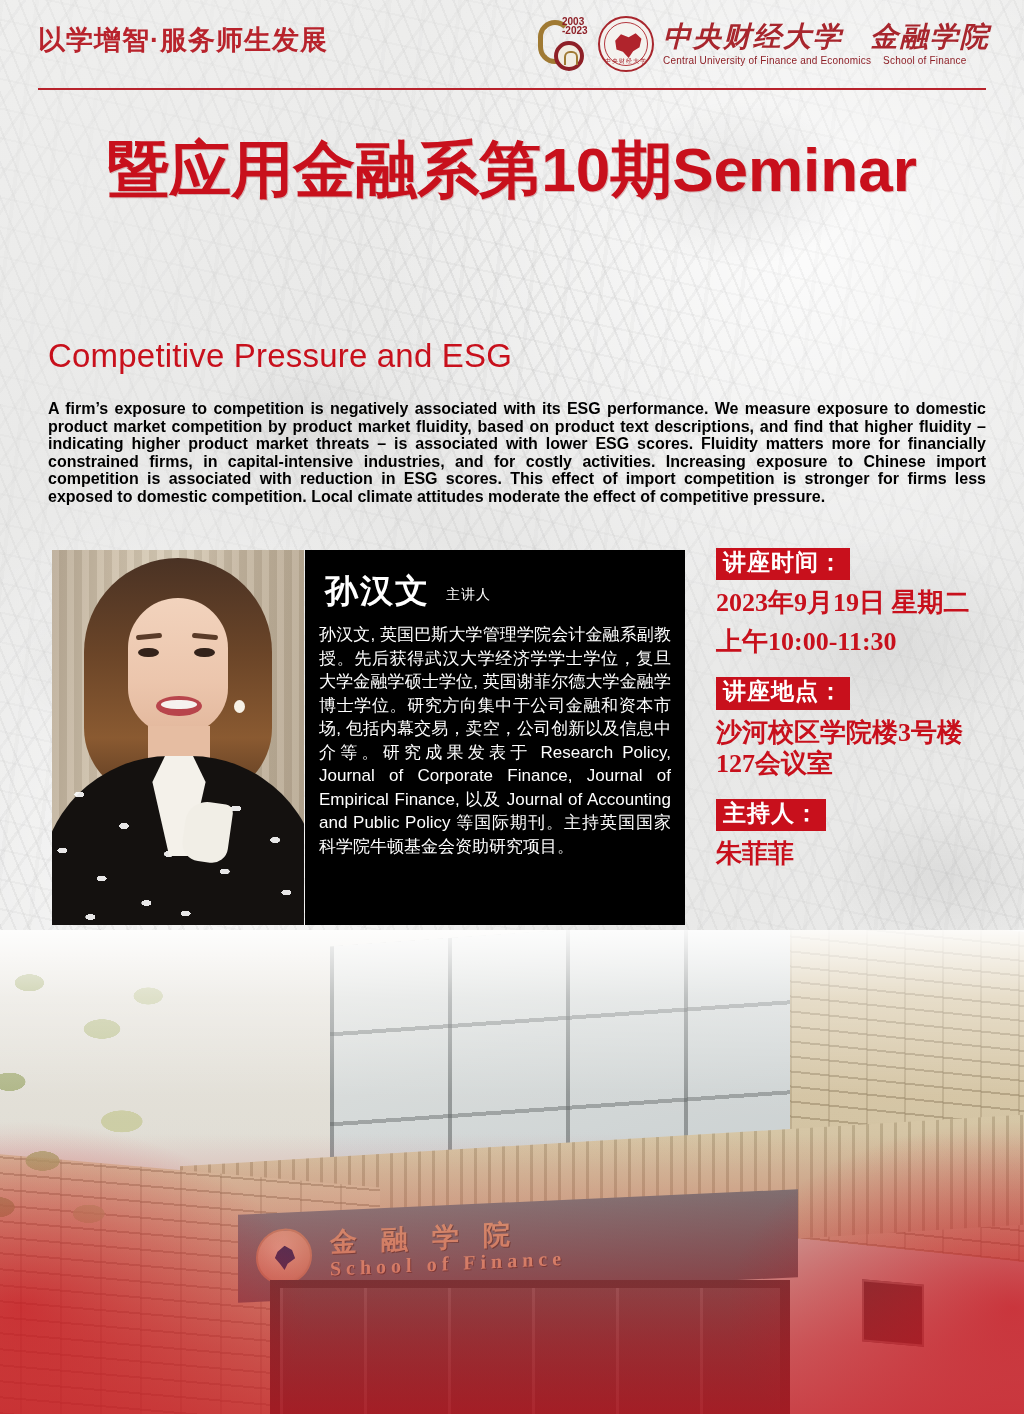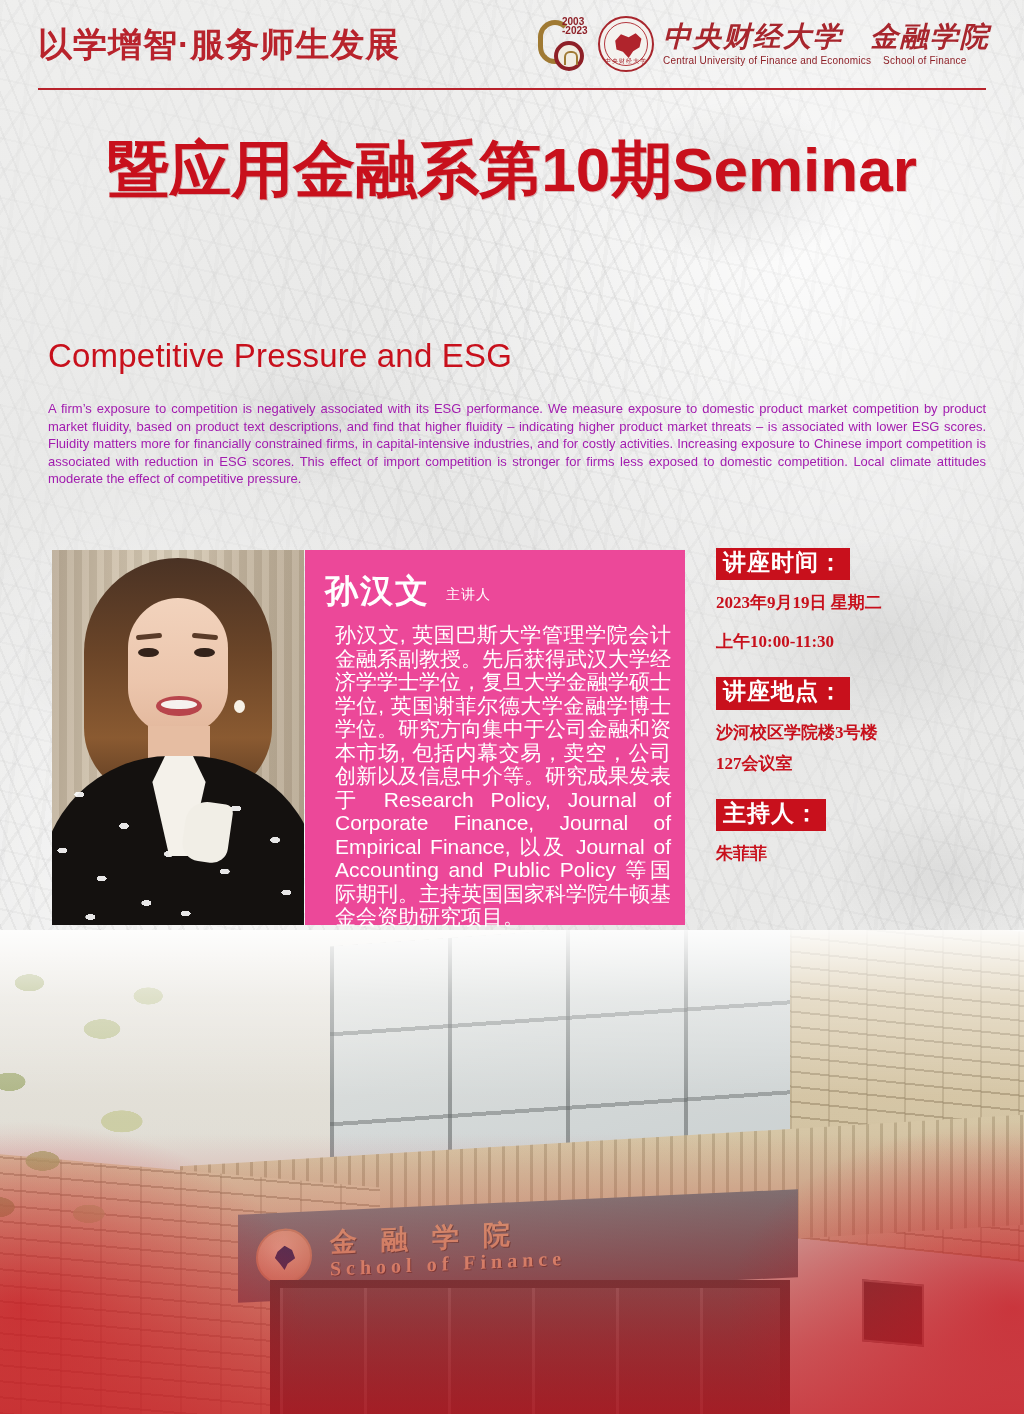--- a/index.html
+++ b/index.html
@@ -58,21 +58,21 @@
   
   .header {
     position: absolute;
     left: 0; top: 0;
     width: 1024px;
     height: 96px;
   }
   .slogan {
     position: absolute;
     left: 38px; top: 22px;
-    font-size: 34px;
+    font-size: 27px;
     font-weight: 700;
     letter-spacing: 1px;
     color: #b8232c;
     white-space: nowrap;
   }
   .header-rule {
     position: absolute;
     left: 38px; top: 88px;
     width: 948px;
     height: 2px;
@@ -202,25 +202,25 @@
     font-weight: 400;
     color: #c8101c;
     letter-spacing: 0.2px;
     white-space: nowrap;
   }
 
   .abstract {
     position: absolute;
     left: 48px; top: 400px;
     width: 938px;
-    font-size: 13px;
+    font-size: 16px;
     line-height: 17.6px;
-    color: #a21caf;
+    color: #000000;
     text-align: justify;
-    font-weight: 400;
+    font-weight: 700;
   }
 
   
   .portrait {
     position: absolute;
     left: 52px; top: 550px;
     width: 252px; height: 375px;
     overflow: hidden;
     background: #cbbfae;
   }
@@ -329,21 +329,21 @@
     width: 11px; height: 13px;
     background: #f6f1e6;
     border-radius: 50%;
   }
 
   
   .bio-panel {
     position: absolute;
     left: 305px; top: 550px;
     width: 380px; height: 375px;
-    background: #ec4899;
+    background: #000000;
     color: #ffffff;
     padding: 24px 14px 10px 14px;
   }
   .bio-head {
     display: flex;
     align-items: flex-end;
     gap: 16px;
     padding-left: 6px;
   }
   .bio-name {
@@ -353,47 +353,46 @@
     line-height: 1;
   }
   .bio-role {
     font-size: 14px;
     font-weight: 500;
     letter-spacing: 1px;
     padding-bottom: 3px;
   }
   .bio-text {
     margin-top: 16px;
-    font-size: 21px;
+    font-size: 17px;
     line-height: 23.5px;
     text-align: justify;
     text-justify: inter-character;
     letter-spacing: 0px;
-    margin-left: 16px;
   }
 
   
   .info-col {
     position: absolute;
     left: 716px; top: 548px;
     width: 300px;
   }
   .info-label {
     display: inline-block;
     background: #c8101c;
     color: #ffffff;
     font-size: 23px;
     font-weight: 700;
     letter-spacing: 1px;
     padding: 2px 7px 4px 7px;
     line-height: 1.15;
   }
   .info-value {
     color: #c8101c;
-    font-size: 17px;
+    font-size: 26px;
     font-weight: 600;
     line-height: 31px;
     margin-top: 7px;
     white-space: nowrap;
   }
   .info-value.sub {
     font-size: 19px;
     line-height: 24px;
     margin-top: 2px;
     font-weight: 600;

